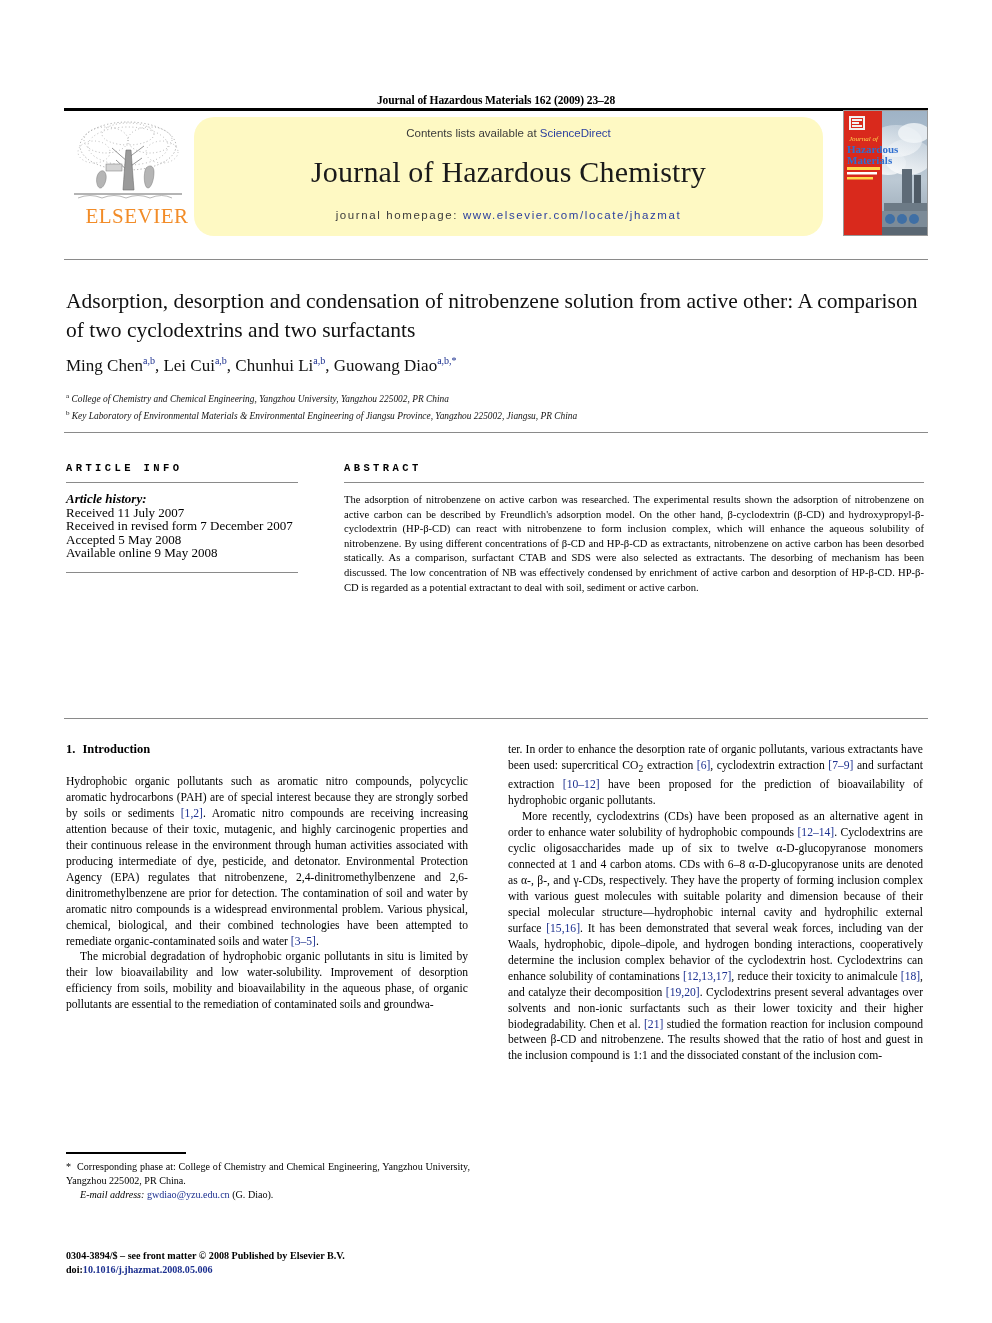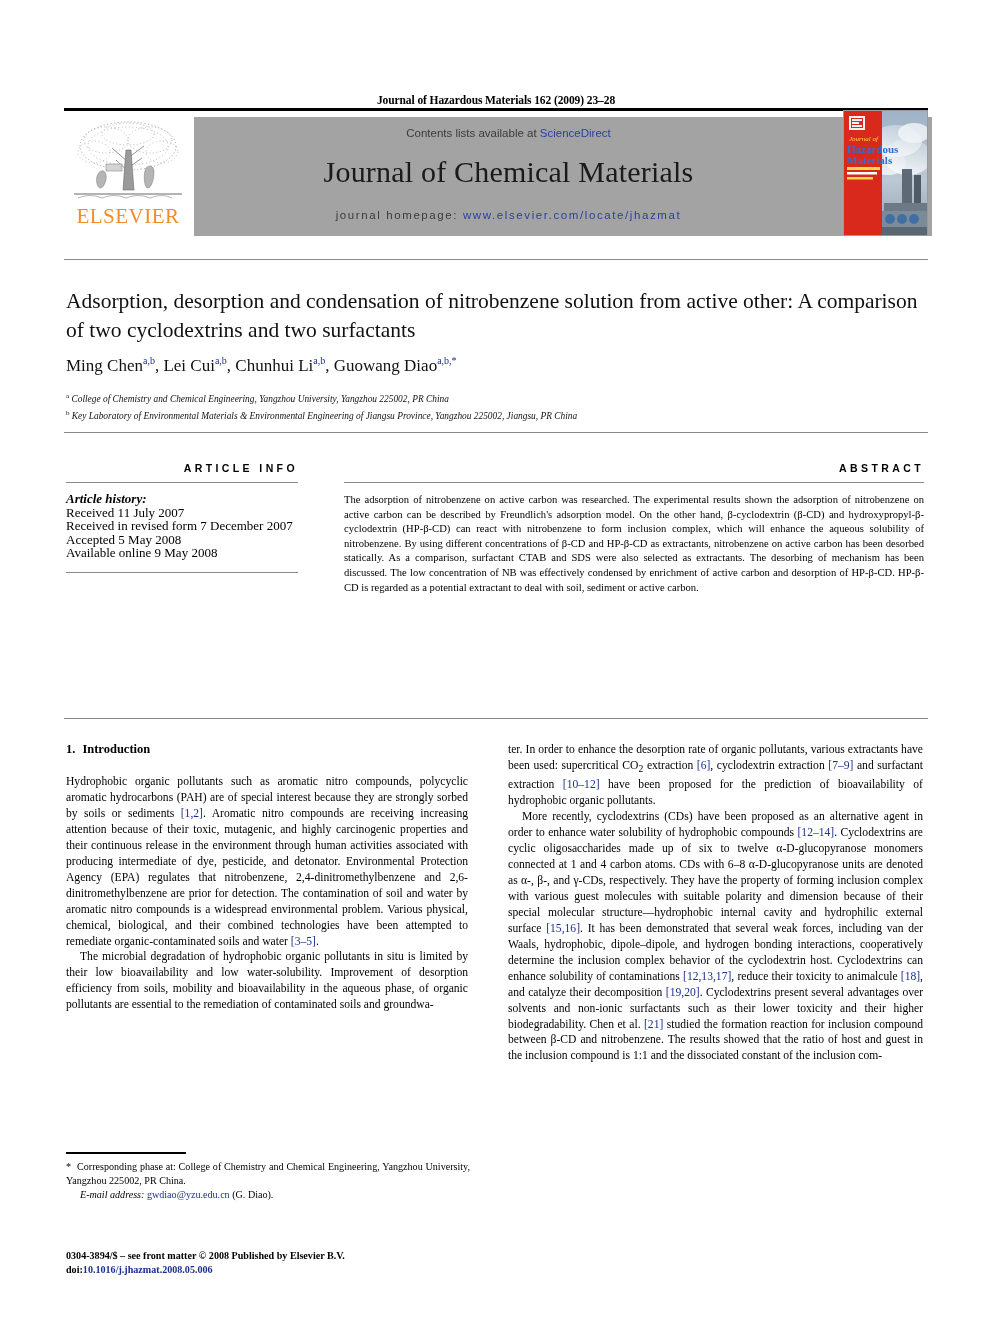--- a/index.html
+++ b/index.html
@@ -58,34 +58,35 @@
     height: 120px;
   }
   .elsevier-tree {
     position: absolute;
     left: 4px; top: 0px;
     width: 120px;
     height: 88px;
   }
   .elsevier-word {
     position: absolute;
-    left: 0px; top: 88px;
+    left: 9px; top: 88px;
     width: 128px;
     text-align: center;
     font-family: "Liberation Serif", serif;
     font-size: 21px;
     letter-spacing: 0.5px;
     color: #F28C28;
   }
   .gray-band {
     position: absolute;
     left: 130px; top: 7px;
-    width: 738px;
+    width: 629px;
     height: 119px;
-    background: #a3a3a3;
+    background: #fef9c3;
+    border-radius: 20px;
   }
   .contents-line {
     position: absolute;
     left: 0; top: 10px;
     width: 629px;
     text-align: center;
     font-family: "Liberation Sans", sans-serif;
     font-size: 11.5px;
     color: #3b3b3b;
   }
@@ -184,26 +185,25 @@
     position: absolute;
     left: 66px; top: 462px;
     width: 232px;
   }
   .col-abs {
     position: absolute;
     left: 344px; top: 462px;
     width: 580px;
   }
   .sec-head {
-    font-family: Liberation Sans, sans-serif;
+    font-family: Liberation Mono, monospace;
     font-size: 10.5px;
     font-weight: bold;
     letter-spacing: 3.4px;
     color: #000;
-    text-align: right;
   }
   .thin-rule {
     height: 1px;
     background: #8a8a8a;
     margin-top: 8px;
   }
   .info-block {
     margin-top: 9px;
     font-family: "Liberation Serif", serif;
     font-size: 13px;
@@ -343,21 +343,21 @@
         <path d="M6 78 L114 78" stroke="#6b6b6b" stroke-width="1.1" fill="none"></path>
         <path d="M10 82 q12 -5 24 0 q12 -5 24 0 q12 -5 24 0 q12 -5 22 0" stroke="#9a9a9a" stroke-width="0.7" fill="none"></path>
       </svg>
       <div class="elsevier-word">ELSEVIER</div>
     </div>
 
     <div class="gray-band">
       <div class="contents-line">
         <span>Contents lists available at </span><span class="sd">ScienceDirect</span>
       </div>
-      <div class="journal-title">Journal of Chemical Materials</div>
+      <div class="journal-title">Journal of Hazardous Chemistry</div>
       <div class="homepage-line">
         <span>journal homepage: </span><span class="url">www.elsevier.com/locate/jhazmat</span>
       </div>
     </div>
 
     <div class="cover-thumb">
       <svg viewBox="0 0 85 126" width="85" height="126">
         <defs>
           <linearGradient id="sky" x1="0" y1="0" x2="0" y2="1">
             <stop offset="0%" stop-color="#9fb3c6"></stop>

